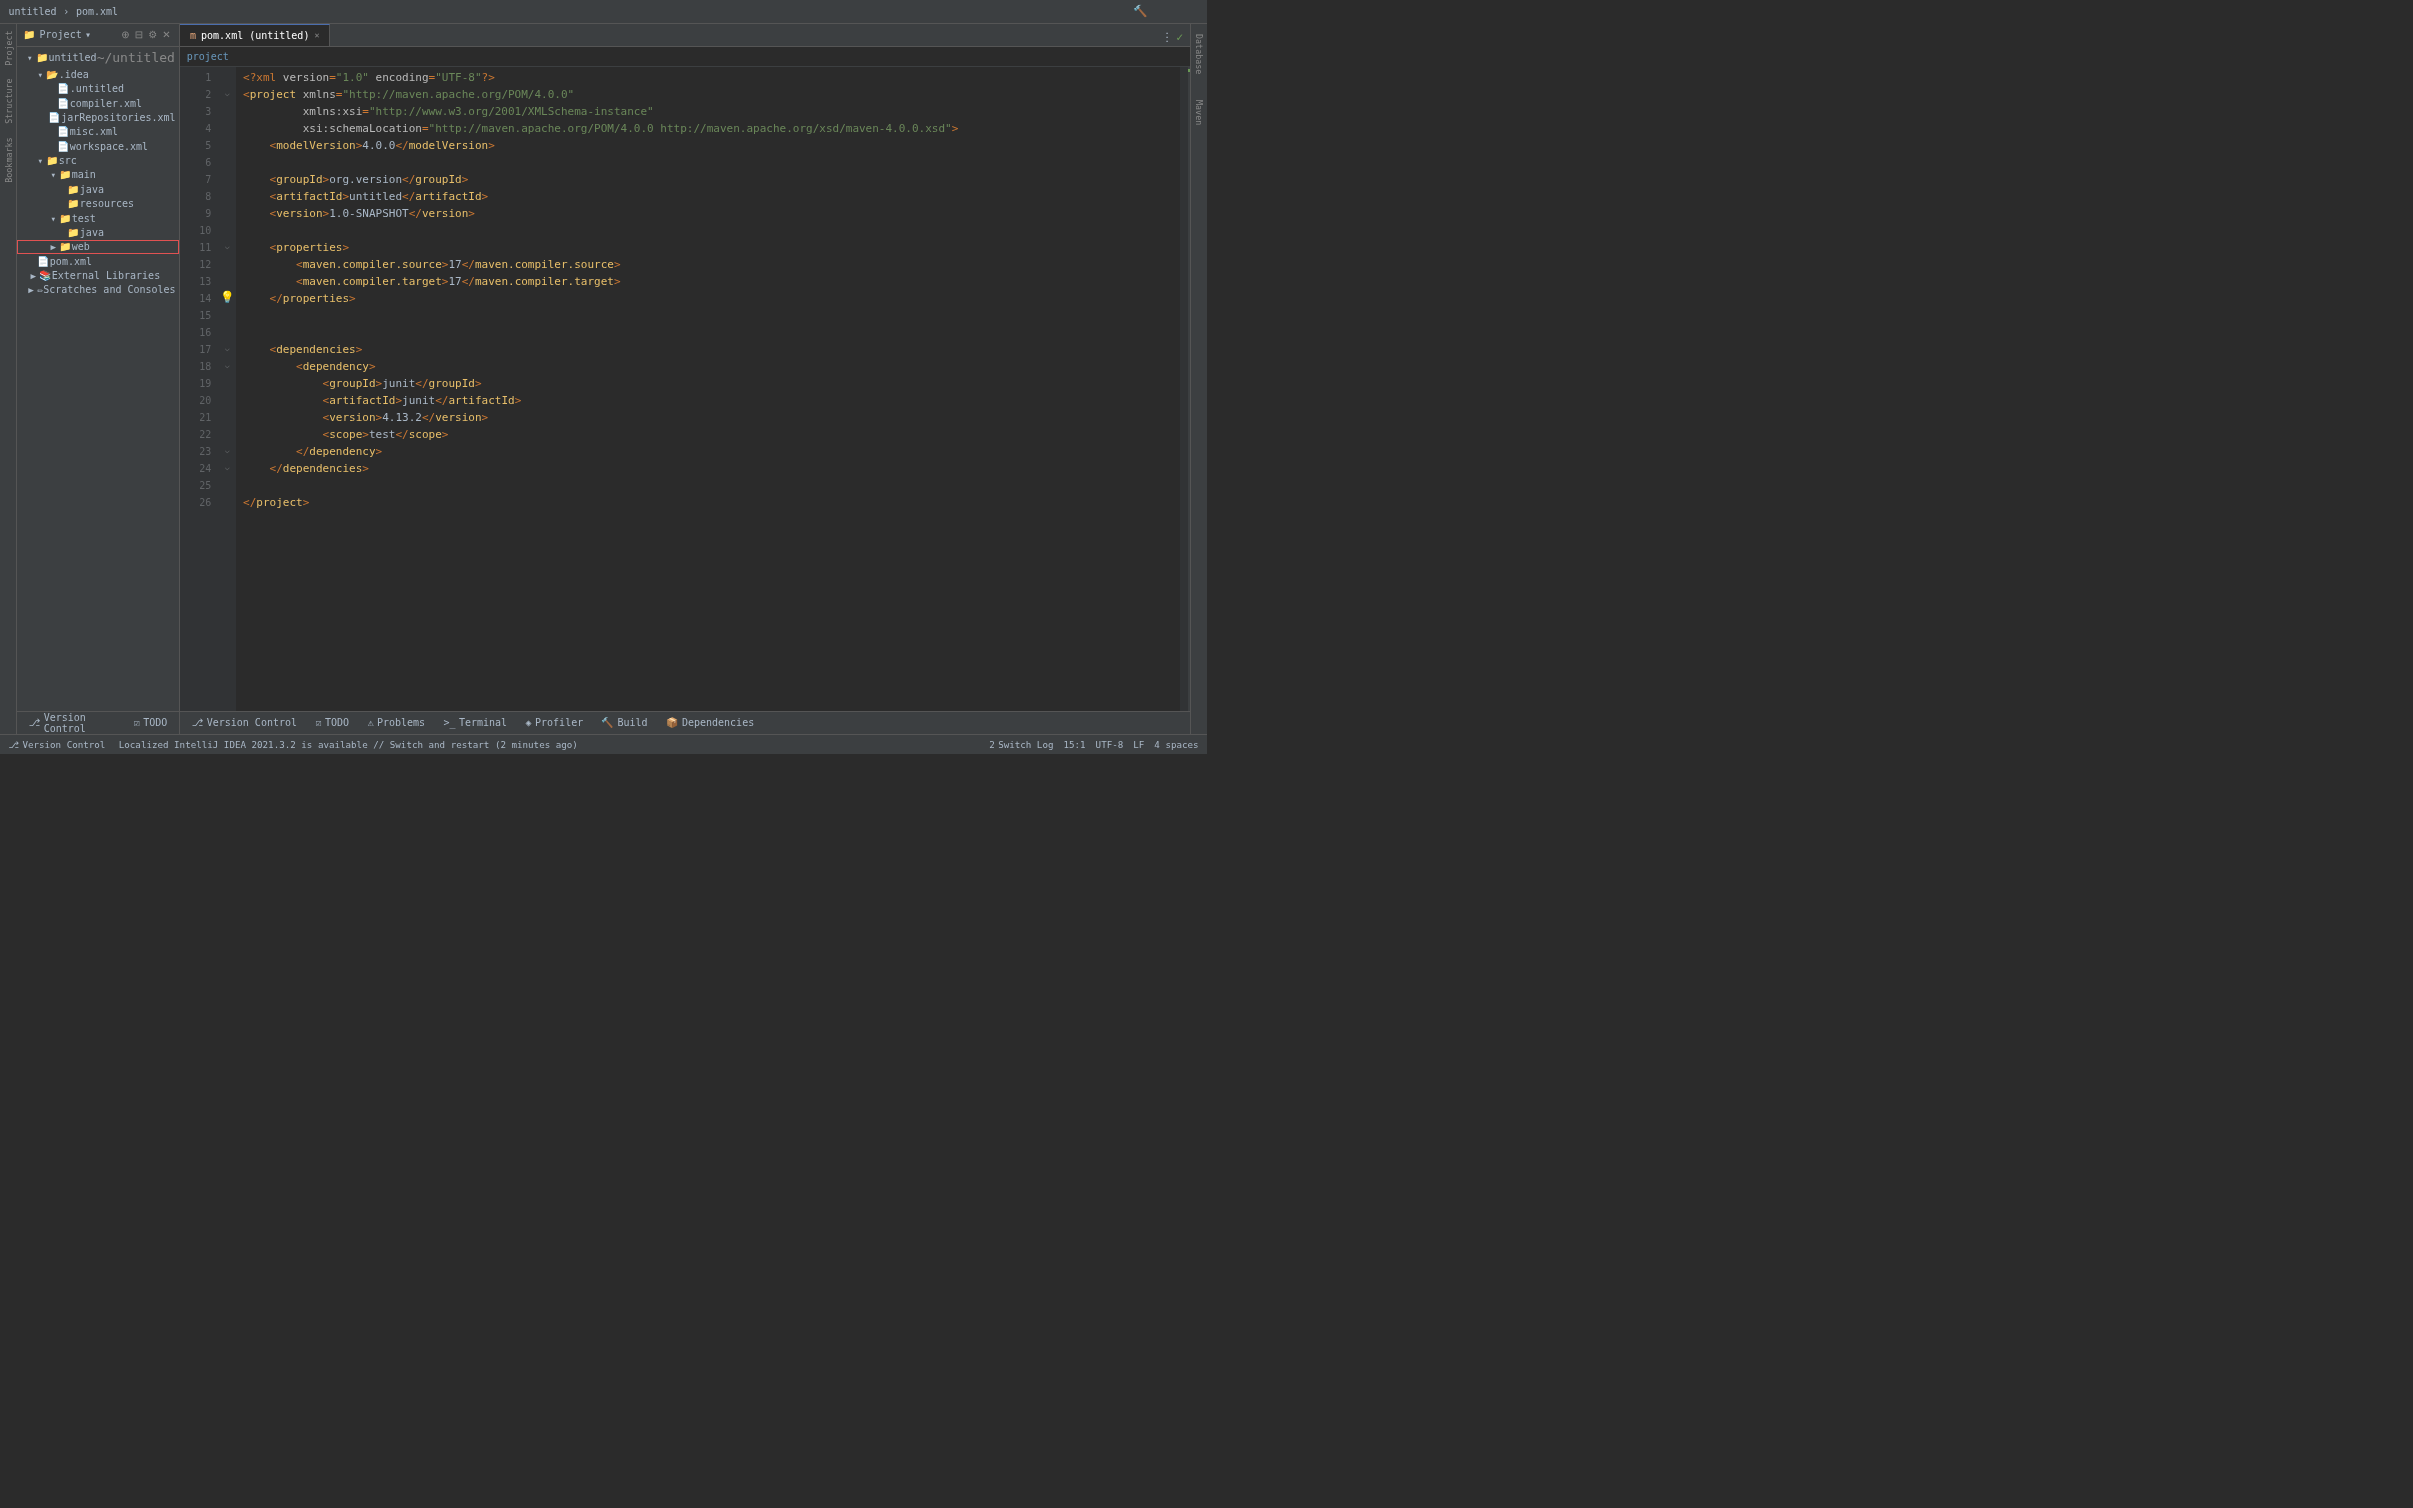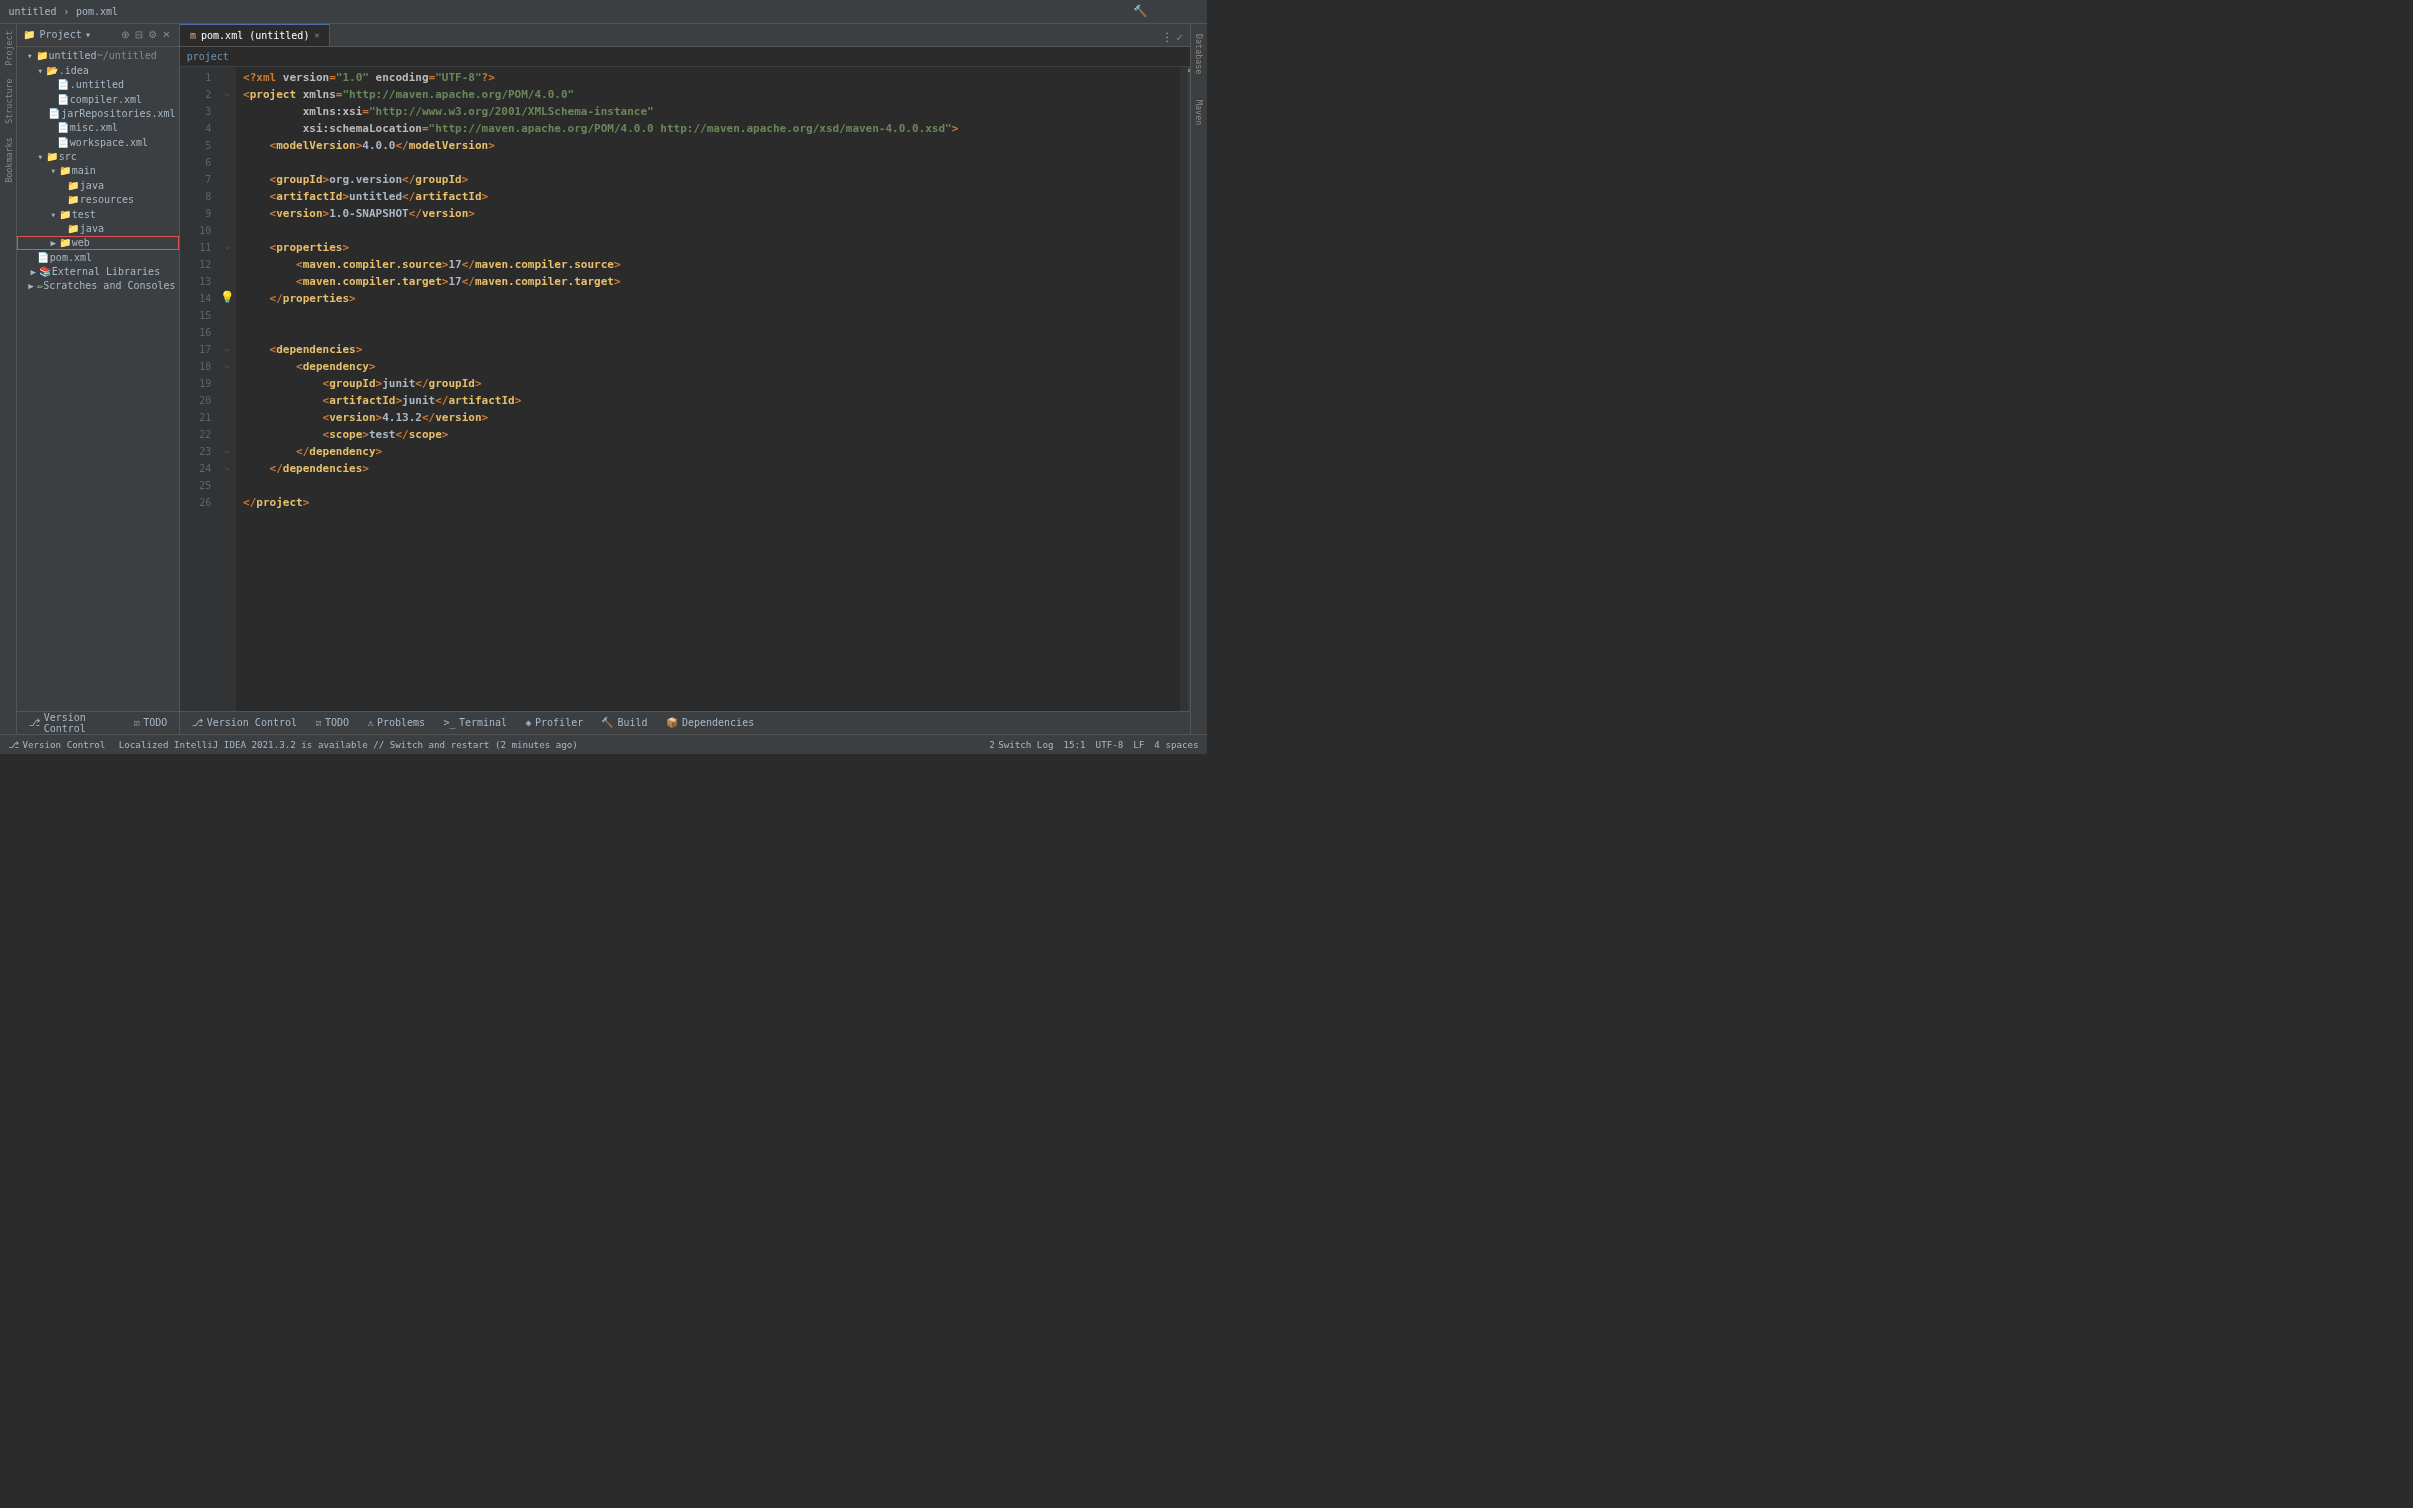--- a/index.html
+++ b/index.html
@@ -227,21 +227,20 @@
       overflow: auto;
       padding: 1.7px 0;
       line-height: 17px;
     }
     .code-line {
       height: 17px;
       display: flex;
       align-items: center;
       padding-left: 6.7px;
       white-space: pre;
-      font-weight: bold;
     }
 
     
     .xml-bracket { color: #cc7832; }
     .xml-tag { color: #e8bf6a; }
     .xml-attr { color: #bababa; }
     .xml-attr-val { color: #6a8759; }
     .xml-text { color: #a9b7c6; }
     .xml-decl { color: #cc7832; }
 
@@ -393,21 +392,21 @@
       </div>
     </div>
 
     <div class="file-tree">
 
       <div class="tree-item">
         <span class="tree-indent" style="width:6.7px"></span>
         <span class="tree-icon">▾</span>
         <span class="folder-icon">📁</span>
         <span> untitled</span>
-        <span style="color:#888; font-size:10px"> ~/untitled</span>
+        <span style="color:#888; font-size:13px"> ~/untitled</span>
       </div>
 
       <div class="tree-item">
         <span class="tree-indent" style="width:17px"></span>
         <span class="tree-icon">▾</span>
         <span>📂</span>
         <span> .idea</span>
       </div>
       <div class="tree-item">
         <span class="tree-indent" style="width:37px"></span>

